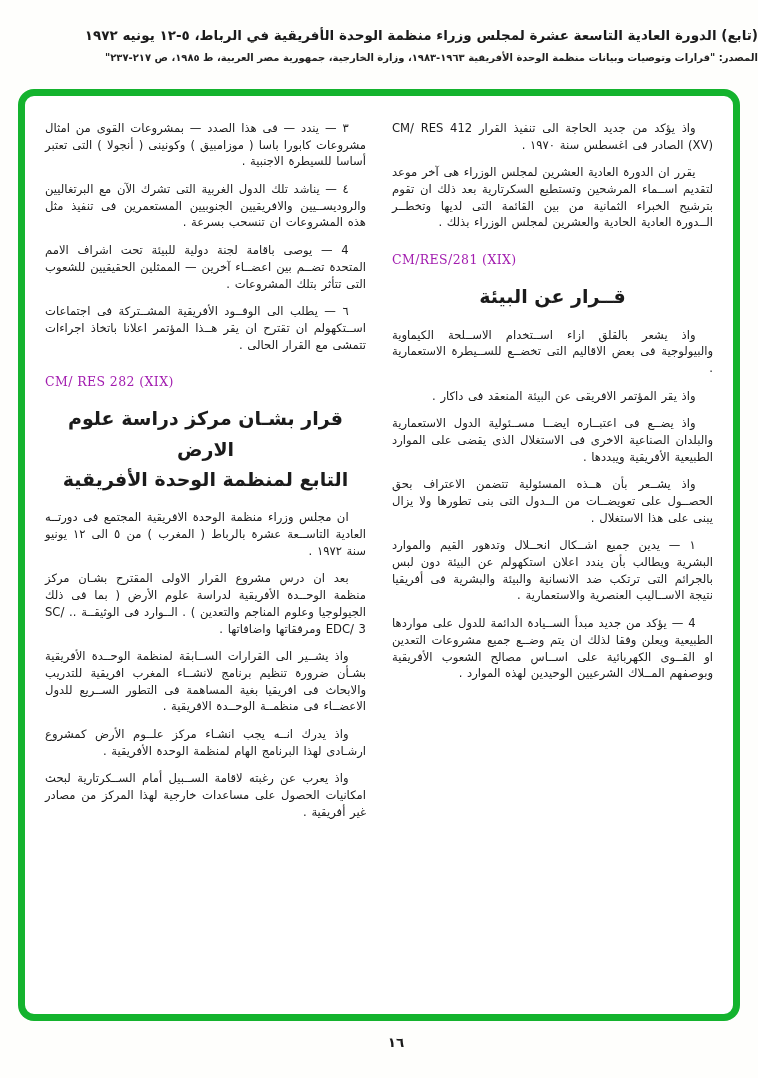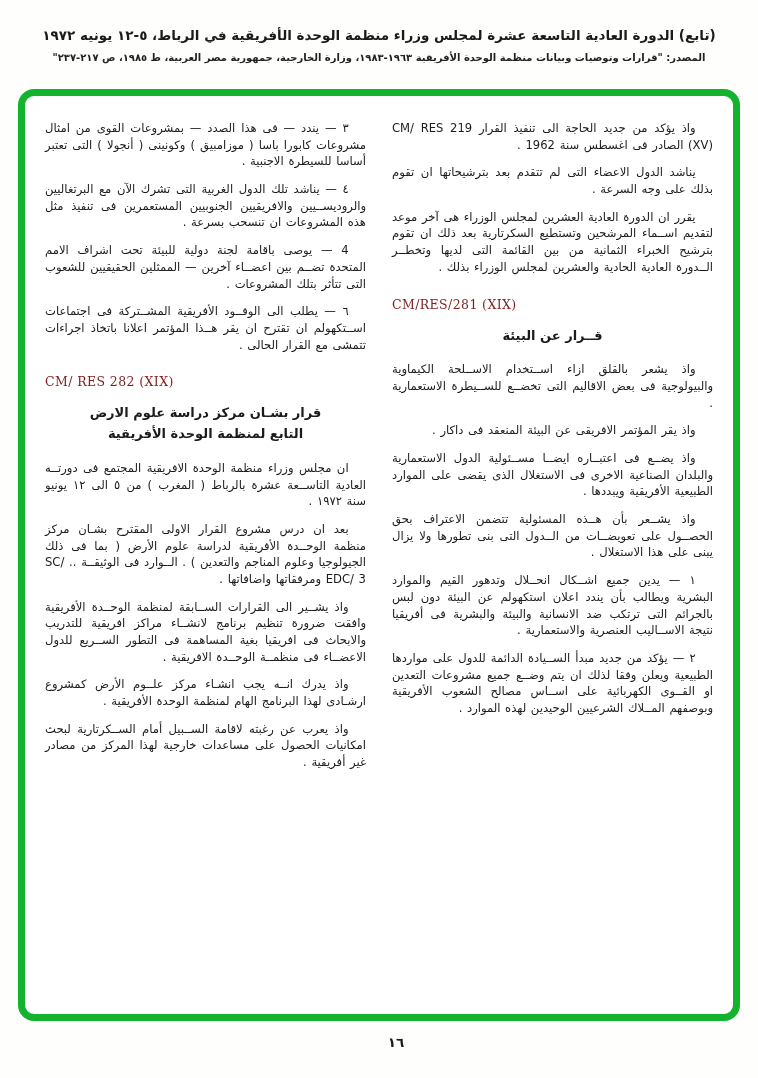--- a/index.html
+++ b/index.html
@@ -7,21 +7,21 @@
   body {
     width: 758px; height: 1078px;
     font-family: "DejaVu Sans", sans-serif;
     color: #1b1b1b;
     overflow: hidden;
     position: relative;
   }
   .page { width: 758px; height: 1078px; background: #fefefc; }
 
   
-  .hdr { text-align: center; direction: rtl; }
+  .hdr { direction: rtl; }
   .hdr-title {
     padding-top: 27px;
     font-size: 13.5px;
     font-weight: bold;
     letter-spacing: 0.2px;
   }
   .hdr-source {
     margin-top: 9px;
     font-size: 10px;
     font-weight: bold;
@@ -59,27 +59,27 @@
     text-indent: 1.5em;
     word-spacing: 1px;
   }
   .block.ref {
     direction: ltr;
     text-align: left;
     font-family: "DejaVu Serif", serif;
     font-size: 12.5px;
     letter-spacing: 0.4px;
     margin: 20px 0 12px;
-    color: #7f1d1d;
+    color: #a21caf;
   }
   .block.h {
     font-weight: bold;
     text-align: center;
     white-space: pre-line;
-    font-size: 13px;
+    font-size: 19px;
     margin: 8px 0 15px;
     line-height: 1.6;
   }
 
   
   .page-number {
     margin-top: 13px;
     text-align: center;
     font-size: 13.5px;
     font-weight: bold;
@@ -92,43 +92,42 @@
 
 <div class="page">
 
   <div class="hdr">
     <div class="hdr-title">(تابع) الدورة العادية التاسعة عشرة لمجلس وزراء منظمة الوحدة الأفريقية في الرباط، ٥-١٢ يونيه ١٩٧٢</div>
     <div class="hdr-source">المصدر: "قرارات وتوصيات وبيانات منظمة الوحدة الأفريقية ١٩٦٣-١٩٨٣، وزارة الخارجية، جمهورية مصر العربية، ط ١٩٨٥، ص ٢١٧-٢٣٧"</div>
   </div>
 
   <div class="content-box" style="border-color: rgb(20, 179, 46);">
     <div class="col">
-        <div class="block p">واذ يؤكد من جديد الحاجة الى تنفيذ القرار CM/ RES 219 (XV) الصادر فى اغسطس سنة 1962 .</div>
-        <div class="block p">يناشد الدول الاعضاء التى لم تتقدم بعد بترشيحاتها ان تقوم بذلك على وجه السرعة .</div>
+        <div class="block p">واذ يؤكد من جديد الحاجة الى تنفيذ القرار CM/ RES 412 (XV) الصادر فى اغسطس سنة ١٩٧٠ .</div>
         <div class="block p">يقرر ان الدورة العادية العشرين لمجلس الوزراء هى آخر موعد لتقديم اســماء المرشحين وتستطيع السكرتارية بعد ذلك ان تقوم بترشيح الخبراء الثمانية من بين القائمة التى لديها وتخطــر الــدورة العادية الحادية والعشرين لمجلس الوزراء بذلك .</div>
         <div class="block ref">CM/RES/281 (XIX)</div>
         <div class="block h">قــرار عن البيئة</div>
         <div class="block p">واذ يشعر بالقلق ازاء اســتخدام الاســلحة الكيماوية والبيولوجية فى بعض الاقاليم التى تخضــع للســيطرة الاستعمارية .</div>
         <div class="block p">واذ يقر المؤتمر الافريقى عن البيئة المنعقد فى داكار .</div>
         <div class="block p">واذ يضــع فى اعتبــاره ايضــا مســئولية الدول الاستعمارية والبلدان الصناعية الاخرى فى الاستغلال الذى يقضى على الموارد الطبيعية الأفريقية ويبددها .</div>
         <div class="block p">واذ يشــعر بأن هــذه المسئولية تتضمن الاعتراف بحق الحصــول على تعويضــات من الــدول التى بنى تطورها ولا يزال يبنى على هذا الاستغلال .</div>
         <div class="block p">١ — يدين جميع اشــكال انحــلال وتدهور القيم والموارد البشرية ويطالب بأن يندد اعلان استكهولم عن البيئة دون لبس بالجرائم التى ترتكب ضد الانسانية والبيئة والبشرية فى أفريقيا نتيجة الاســاليب العنصرية والاستعمارية .</div>
-        <div class="block p">٢ — يؤكد من جديد مبدأ الســيادة الدائمة للدول على مواردها الطبيعية ويعلن وفقا لذلك ان يتم وضــع جميع مشروعات التعدين او القــوى الكهربائية على اســاس مصالح الشعوب الأفريقية وبوصفهم المــلاك الشرعيين الوحيدين لهذه الموارد .</div>
+        <div class="block p">4 — يؤكد من جديد مبدأ الســيادة الدائمة للدول على مواردها الطبيعية ويعلن وفقا لذلك ان يتم وضــع جميع مشروعات التعدين او القــوى الكهربائية على اســاس مصالح الشعوب الأفريقية وبوصفهم المــلاك الشرعيين الوحيدين لهذه الموارد .</div>
       </div>
     <div class="col">
         <div class="block p">٣ — يندد — فى هذا الصدد — بمشروعات القوى من امثال مشروعات كابورا باسا ( موزامبيق ) وكونينى ( أنجولا ) التى تعتبر أساسا للسيطرة الاجنبية .</div>
         <div class="block p">٤ — يناشد تلك الدول الغربية التى تشرك الآن مع البرتغاليين والروديســيين والافريقيين الجنوبيين المستعمرين فى تنفيذ مثل هذه المشروعات ان تنسحب بسرعة .</div>
         <div class="block p">4 — يوصى باقامة لجنة دولية للبيئة تحت اشراف الامم المتحدة تضــم بين اعضــاء آخرين — الممثلين الحقيقيين للشعوب التى تتأثر بتلك المشروعات .</div>
         <div class="block p">٦ — يطلب الى الوفــود الأفريقية المشــتركة فى اجتماعات اســتكهولم ان تقترح ان يقر هــذا المؤتمر اعلانا باتخاذ اجراءات تتمشى مع القرار الحالى .</div>
         <div class="block ref">CM/ RES 282 (XIX)</div>
         <div class="block h">قرار بشـان مركز دراسة علوم الارض
 التابع لمنظمة الوحدة الأفريقية</div>
         <div class="block p">ان مجلس وزراء منظمة الوحدة الافريقية المجتمع فى دورتــه العادية التاســعة عشرة بالرباط ( المغرب ) من ٥ الى ١٢ يونيو سنة ١٩٧٢ .</div>
         <div class="block p">بعد ان درس مشروع القرار الاولى المقترح بشـان مركز منظمة الوحــدة الأفريقية لدراسة علوم الأرض ( بما فى ذلك الجيولوجيا وعلوم المناجم والتعدين ) . الــوارد فى الوثيقــة .. SC/ EDC/ 3 ومرفقاتها واضافاتها .</div>
-        <div class="block p">واذ يشــير الى القرارات الســابقة لمنظمة الوحــدة الأفريقية وافقت ضرورة تنظيم برنامج لانشــاء مراكز افريقية للتدريب والابحاث فى افريقيا بغية المساهمة فى التطور الســريع للدول الاعضــاء فى منظمــة الوحــدة الافريقية .</div>
+        <div class="block p">واذ يشــير الى القرارات الســابقة لمنظمة الوحــدة الأفريقية بشـأن ضرورة تنظيم برنامج لانشــاء المغرب افريقية للتدريب والابحاث فى افريقيا بغية المساهمة فى التطور الســريع للدول الاعضــاء فى منظمــة الوحــدة الافريقية .</div>
         <div class="block p">واذ يدرك انــه يجب انشـاء مركز علــوم الأرض كمشروع ارشـادى لهذا البرنامج الهام لمنظمة الوحدة الأفريقية .</div>
         <div class="block p">واذ يعرب عن رغبته لاقامة الســبيل أمام الســكرتارية لبحث امكانيات الحصول على مساعدات خارجية لهذا المركز من مصادر غير أفريقية .</div>
       </div>
   </div>
 
   <div class="page-number">١٦</div>
 
 </div>
 
 </body></html>

